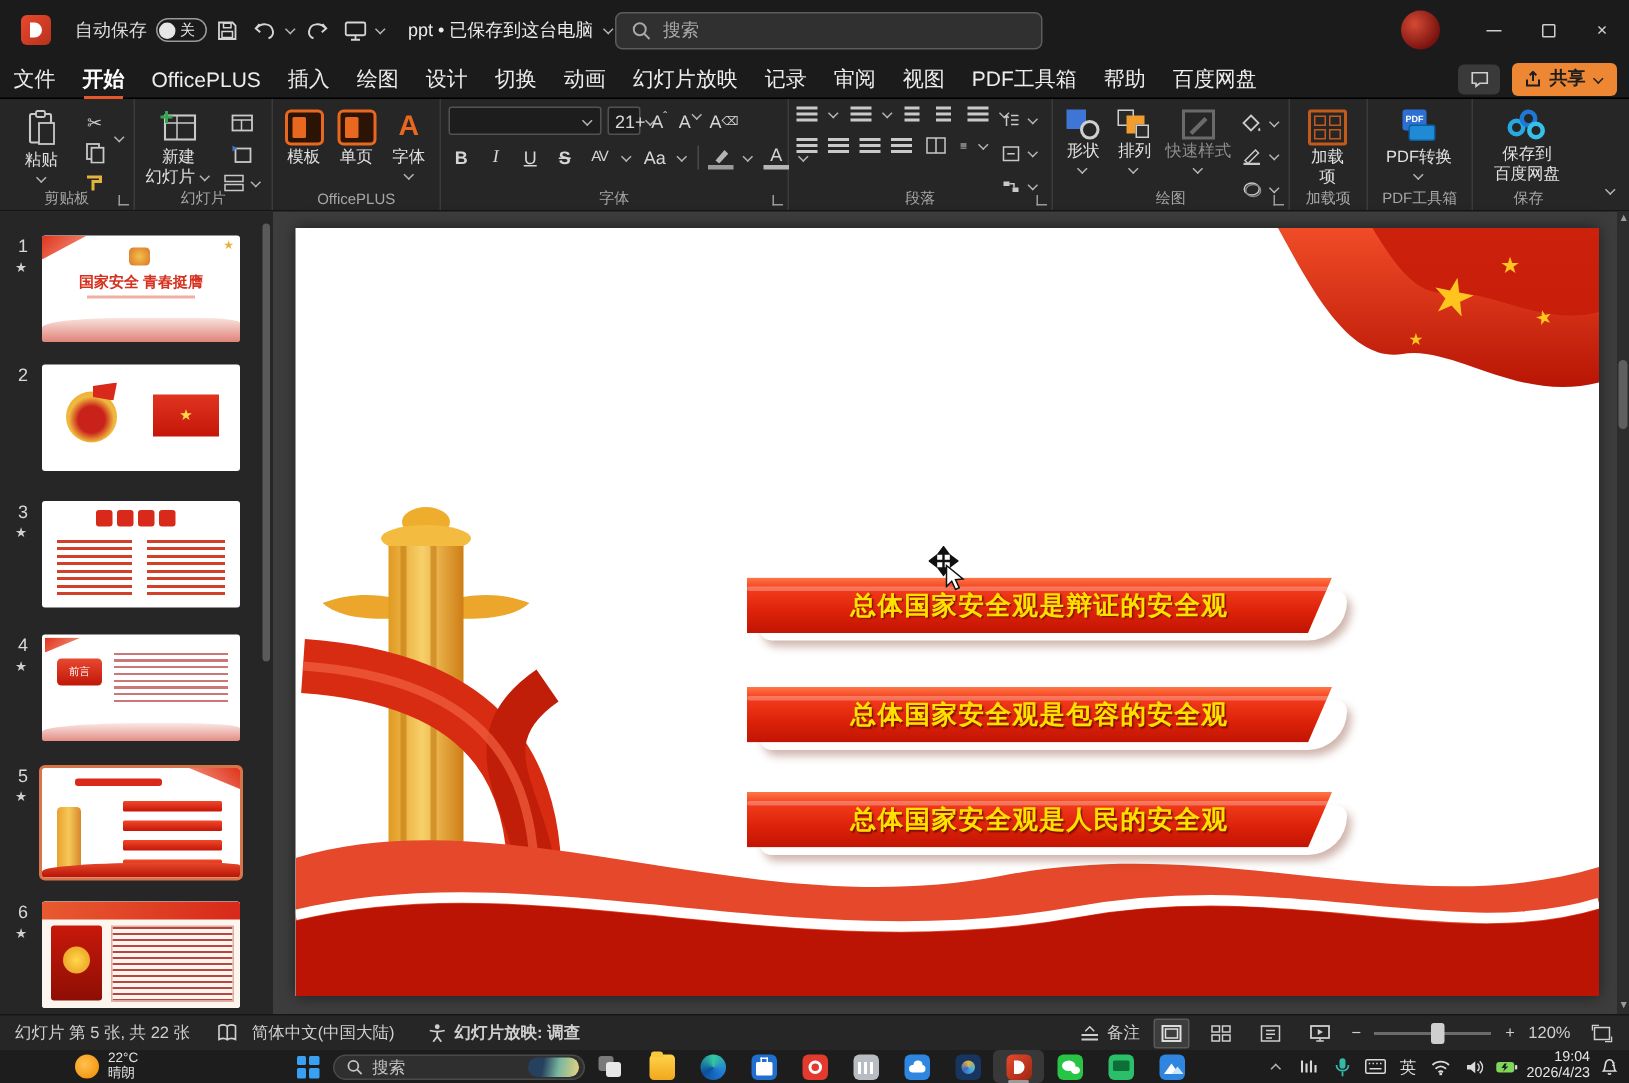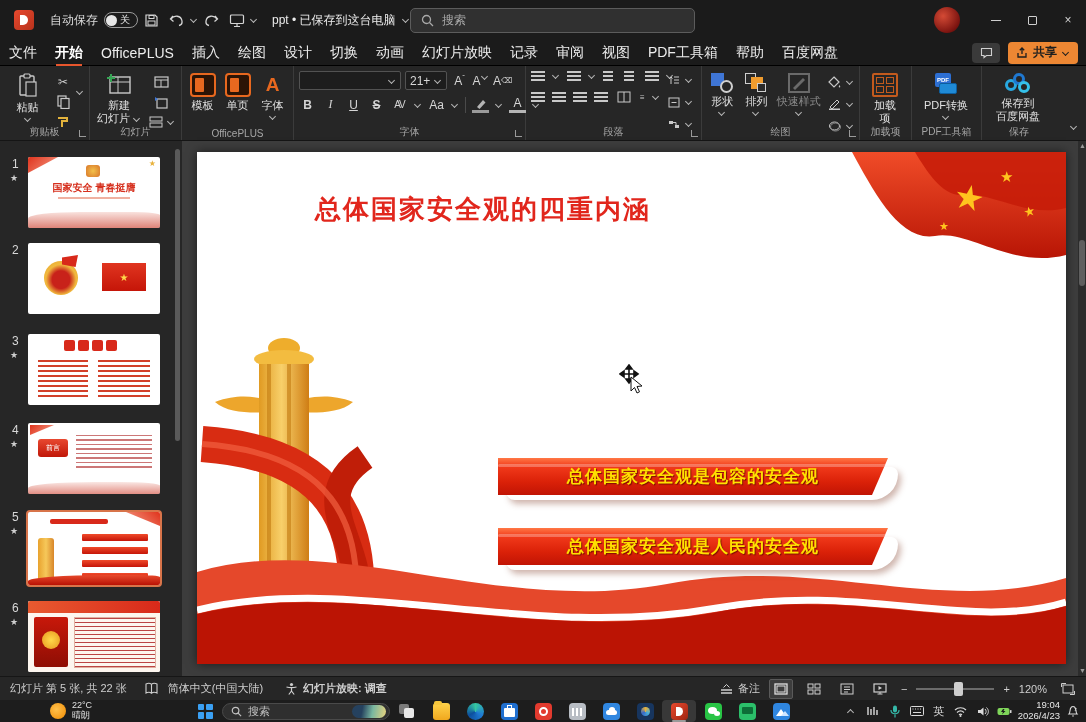--- a/index.html
+++ b/index.html
@@ -289,21 +289,21 @@
       </div>
       <div class="glabel">OfficePLUS</div>
     </div>
 
     <div class="rgroup" style="width:232px;flex-direction:column;gap:6px">
       <div class="srow" style="gap:4px">
         <div class="combo" style="width:102px">
             <span></span>
             <span class="cv"></span>
           </div>
-        <div class="combo" style="width:42px">
+        <div class="combo" style="width:22px">
             <span>21+</span>
             <span class="cv"></span>
           </div>
         <div class="fbtn">
             <span>A</span>
             <span style="font-size:8px;margin-top:-7px">ˆ</span>
           </div>
         <div class="fbtn">
             <span>A</span>
             <span class="cv" style="margin-top:-7px"></span>
@@ -600,22 +600,27 @@
 
           <path d="M5,292 C120,300 185,355 150,512" stroke="#d82c12" stroke-width="36" fill="none"></path>
           <path d="M168,305 C85,362 225,420 118,512" stroke="#c01e08" stroke-width="26" fill="none"></path>
           <path d="M5,292 C120,300 185,355 150,512" stroke="#f26040" stroke-width="6" fill="none" opacity=".7"></path>
 
           <path d="M0,420 C140,378 300,464 470,432 C620,403 742,464 869,426 L869,512 L0,512 Z" fill="#e5482b"></path>
           <path d="M0,458 C160,420 330,490 520,456 C662,430 772,480 869,450" fill="none" stroke="#ffffff" stroke-width="7"></path>
           <path d="M0,462 C160,424 330,494 520,460 C662,434 772,484 869,454 L869,512 L0,512 Z" fill="#bb1404"></path>
         </svg>
 
-        <div id="slide-title">总体国家安全观的四重内涵</div>
-
+
+        <div class="banner" style="top:233px">
+          <div class="bshadow"></div>
+          <div class="bbody">
+              <span class="btext">总体国家安全观是辩证的安全观</span>
+            </div>
+        </div>
         <div class="banner" style="top:306px">
           <div class="bshadow"></div>
           <div class="bbody">
               <span class="btext">总体国家安全观是包容的安全观</span>
             </div>
         </div>
         <div class="banner" style="top:376px">
           <div class="bshadow"></div>
           <div class="bbody">
               <span class="btext">总体国家安全观是人民的安全观</span>

